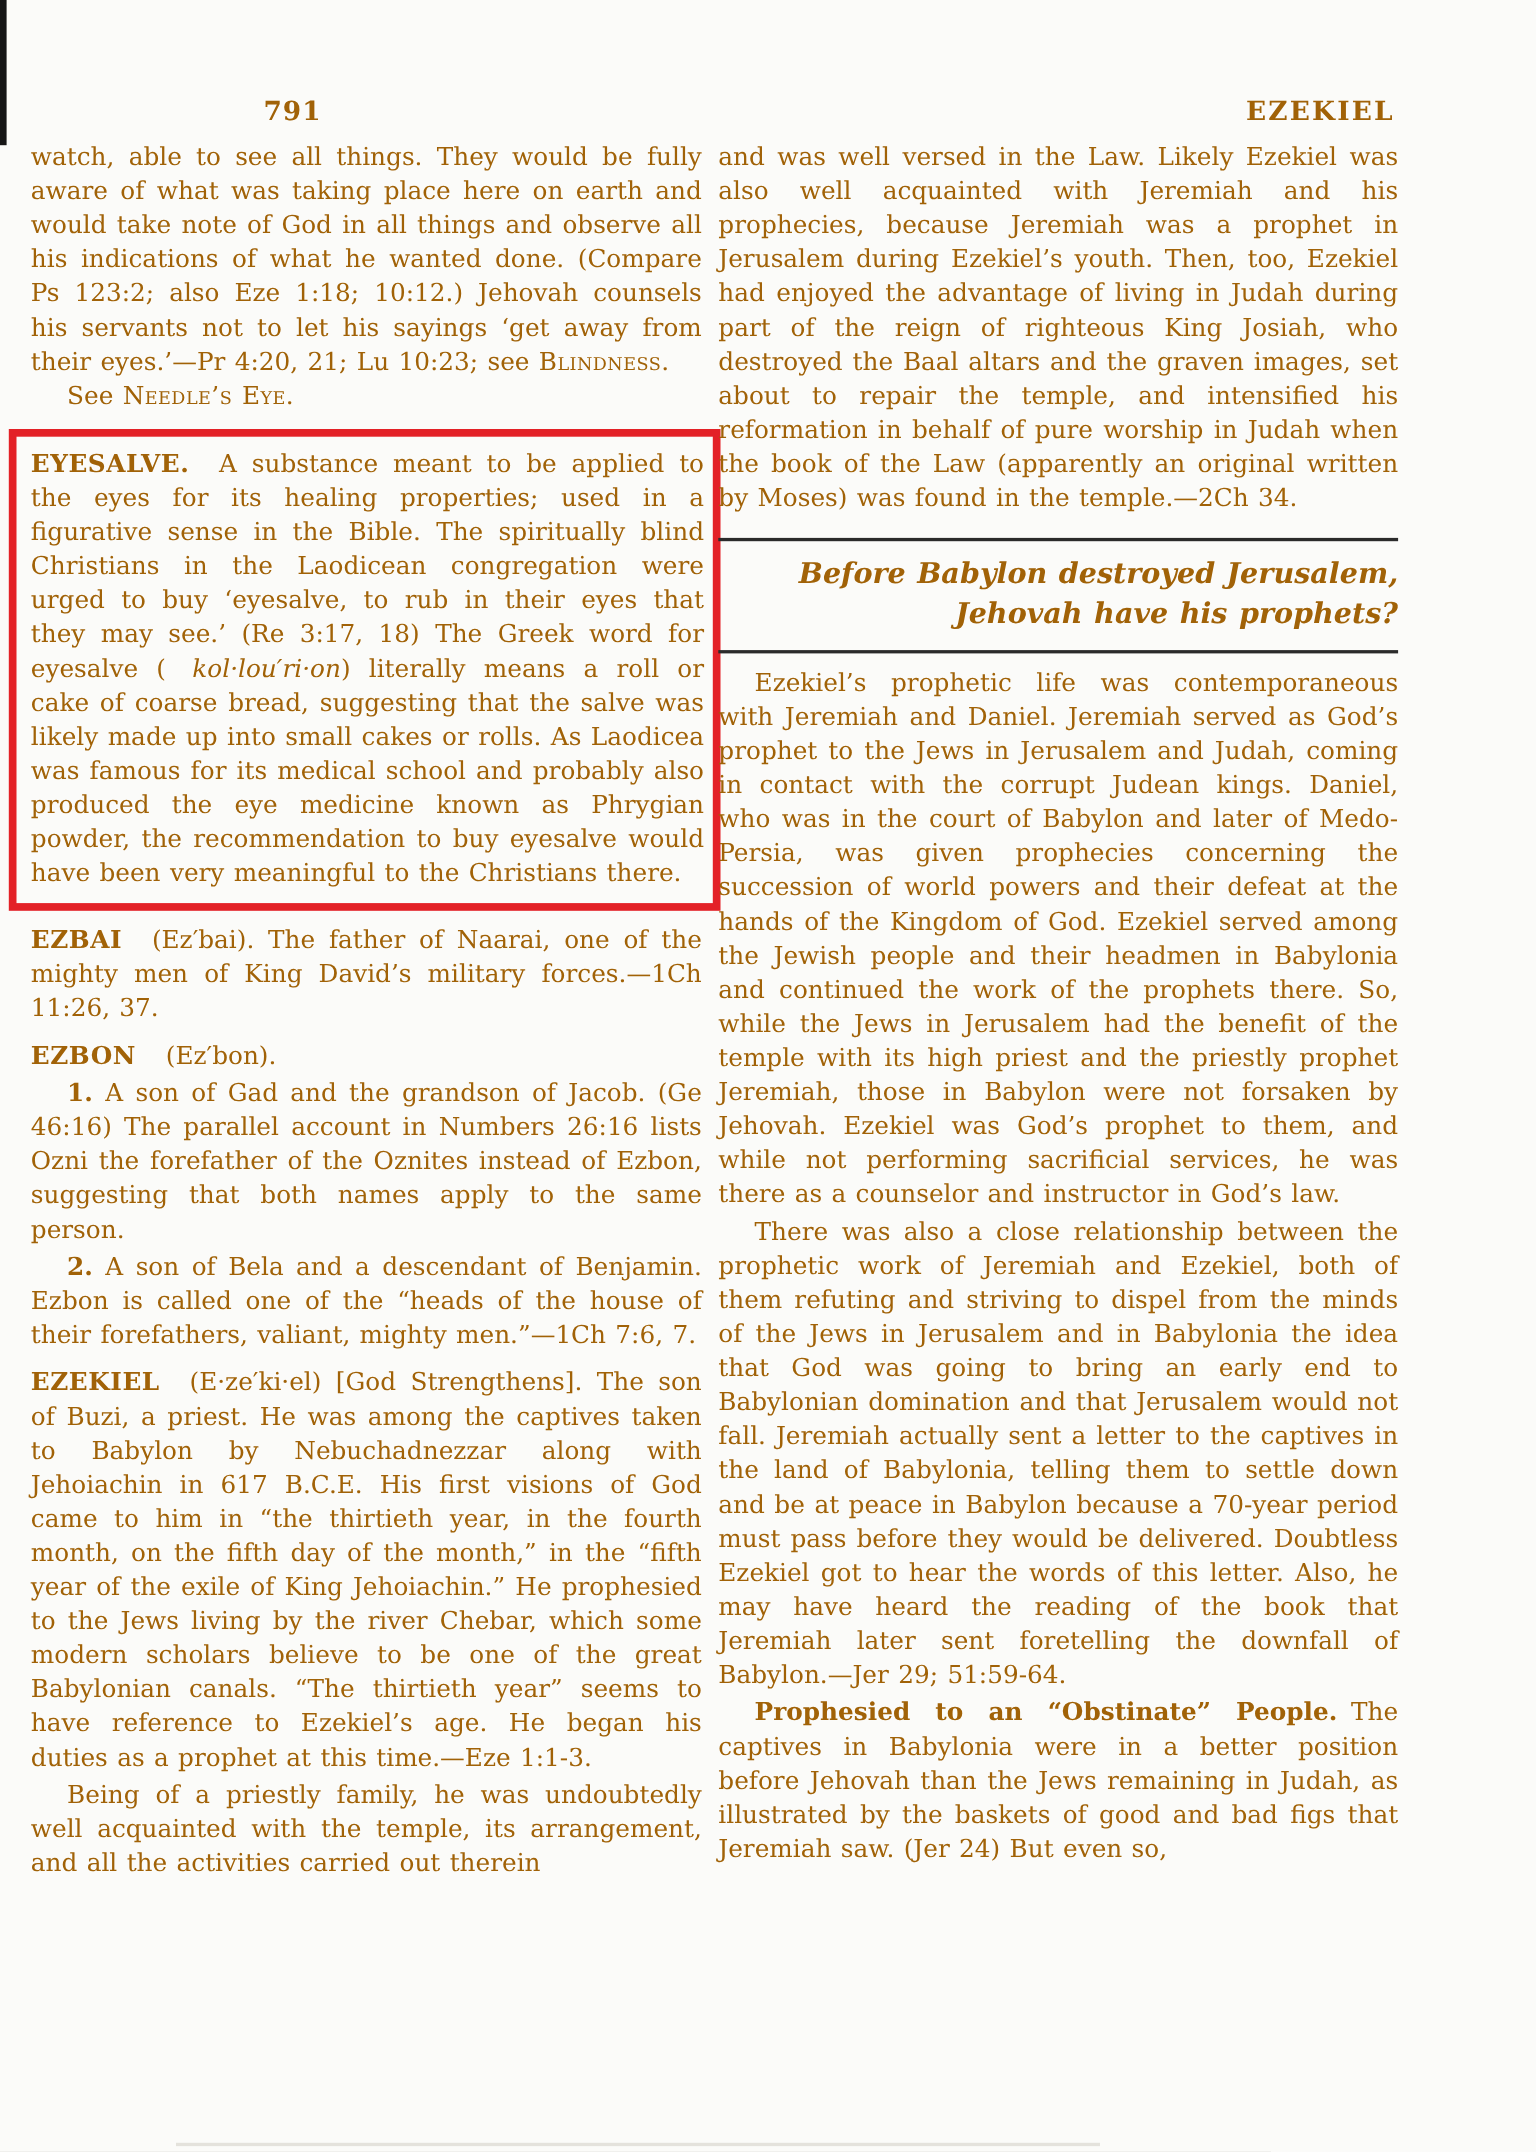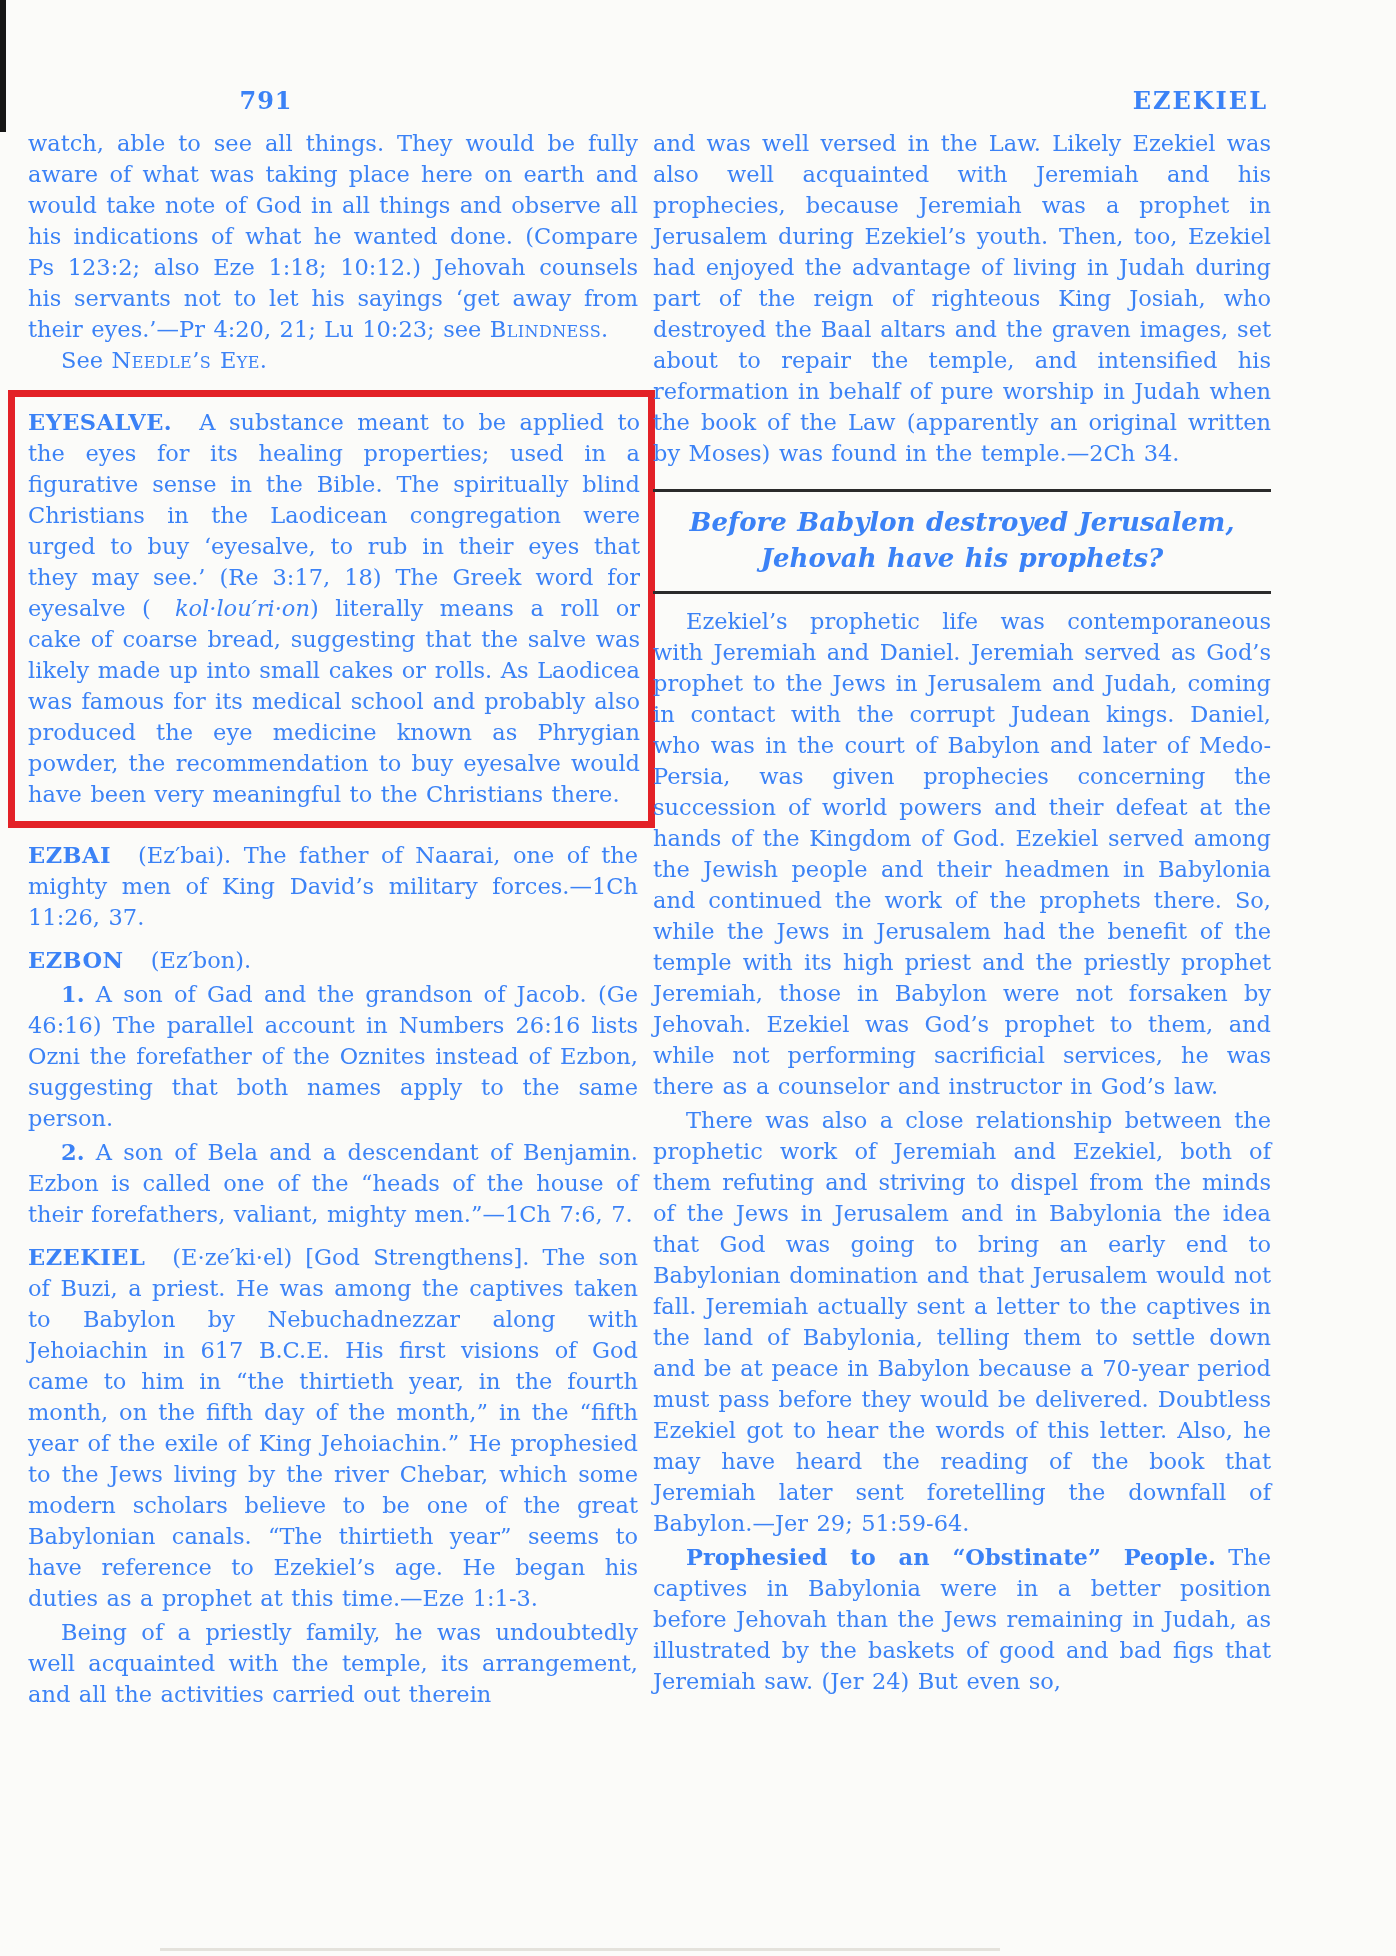--- a/index.html
+++ b/index.html
@@ -34,30 +34,30 @@
     border:7px solid #e32127;
     margin:14px -17px 10px -20px;
     padding:10px 8px 11px 13px;
   }
   .redbox p.para{text-indent:0;}
   .qbox{
     margin:20px 0 12px 0;
     border-top:3px solid #2b2b2b;
     border-bottom:3px solid #2b2b2b;
     padding:12px 0 15px 0;
-    text-align:center;
+    text-align:right;
     font-weight:700;font-style:italic;
     font-size:26px;line-height:36px;
   }
   .qbox div{text-indent:0;}
 </style>
 </head>
 <body>
 
-<div class="page" style="background: rgb(251, 251, 249); color: #3b82f6;">
+<div class="page" style="background: rgb(251, 251, 249); color: #a16207;">
   <div class="scan-bar"></div>
 
   <div class="page-number">791</div>
   <div class="running-head">EZEKIEL</div>
 
   <div class="col col-left">
       <p class="para"><span>watch, able to see all things. They would be fully aware of what was taking place here on earth and would take note of God in all things and observe all his indications of what he wanted done. (Compare Ps 123:2; also Eze 1:18; 10:12.) Jehovah counsels his servants not to let his sayings ‘get away from their eyes.’—Pr 4:20, 21; Lu 10:23; see </span><span class="s-sc">Blindness</span><span>.</span></p>
       <p class="para indent"><span>See </span><span class="s-sc">Needle’s Eye</span><span>.</span></p>
       <div class="redbox" style="border-color: rgb(227, 33, 39);">
         <p class="para"><span class="s-hw">EYESALVE.</span><span>A substance meant to be applied to the eyes for its healing properties; used in a figurative sense in the Bible. The spiritually blind Christians in the Laodicean congregation were urged to buy ‘eyesalve, to rub in their eyes that they may see.’ (Re 3:17, 18) The Greek word for eyesalve (</span><span class="s-i">kol·lou′ri·on</span><span>) literally means a roll or cake of coarse bread, suggesting that the salve was likely made up into small cakes or rolls. As Laodicea was famous for its medical school and probably also produced the eye medicine known as Phrygian powder, the recommendation to buy eyesalve would have been very meaningful to the Christians there.</span></p>

